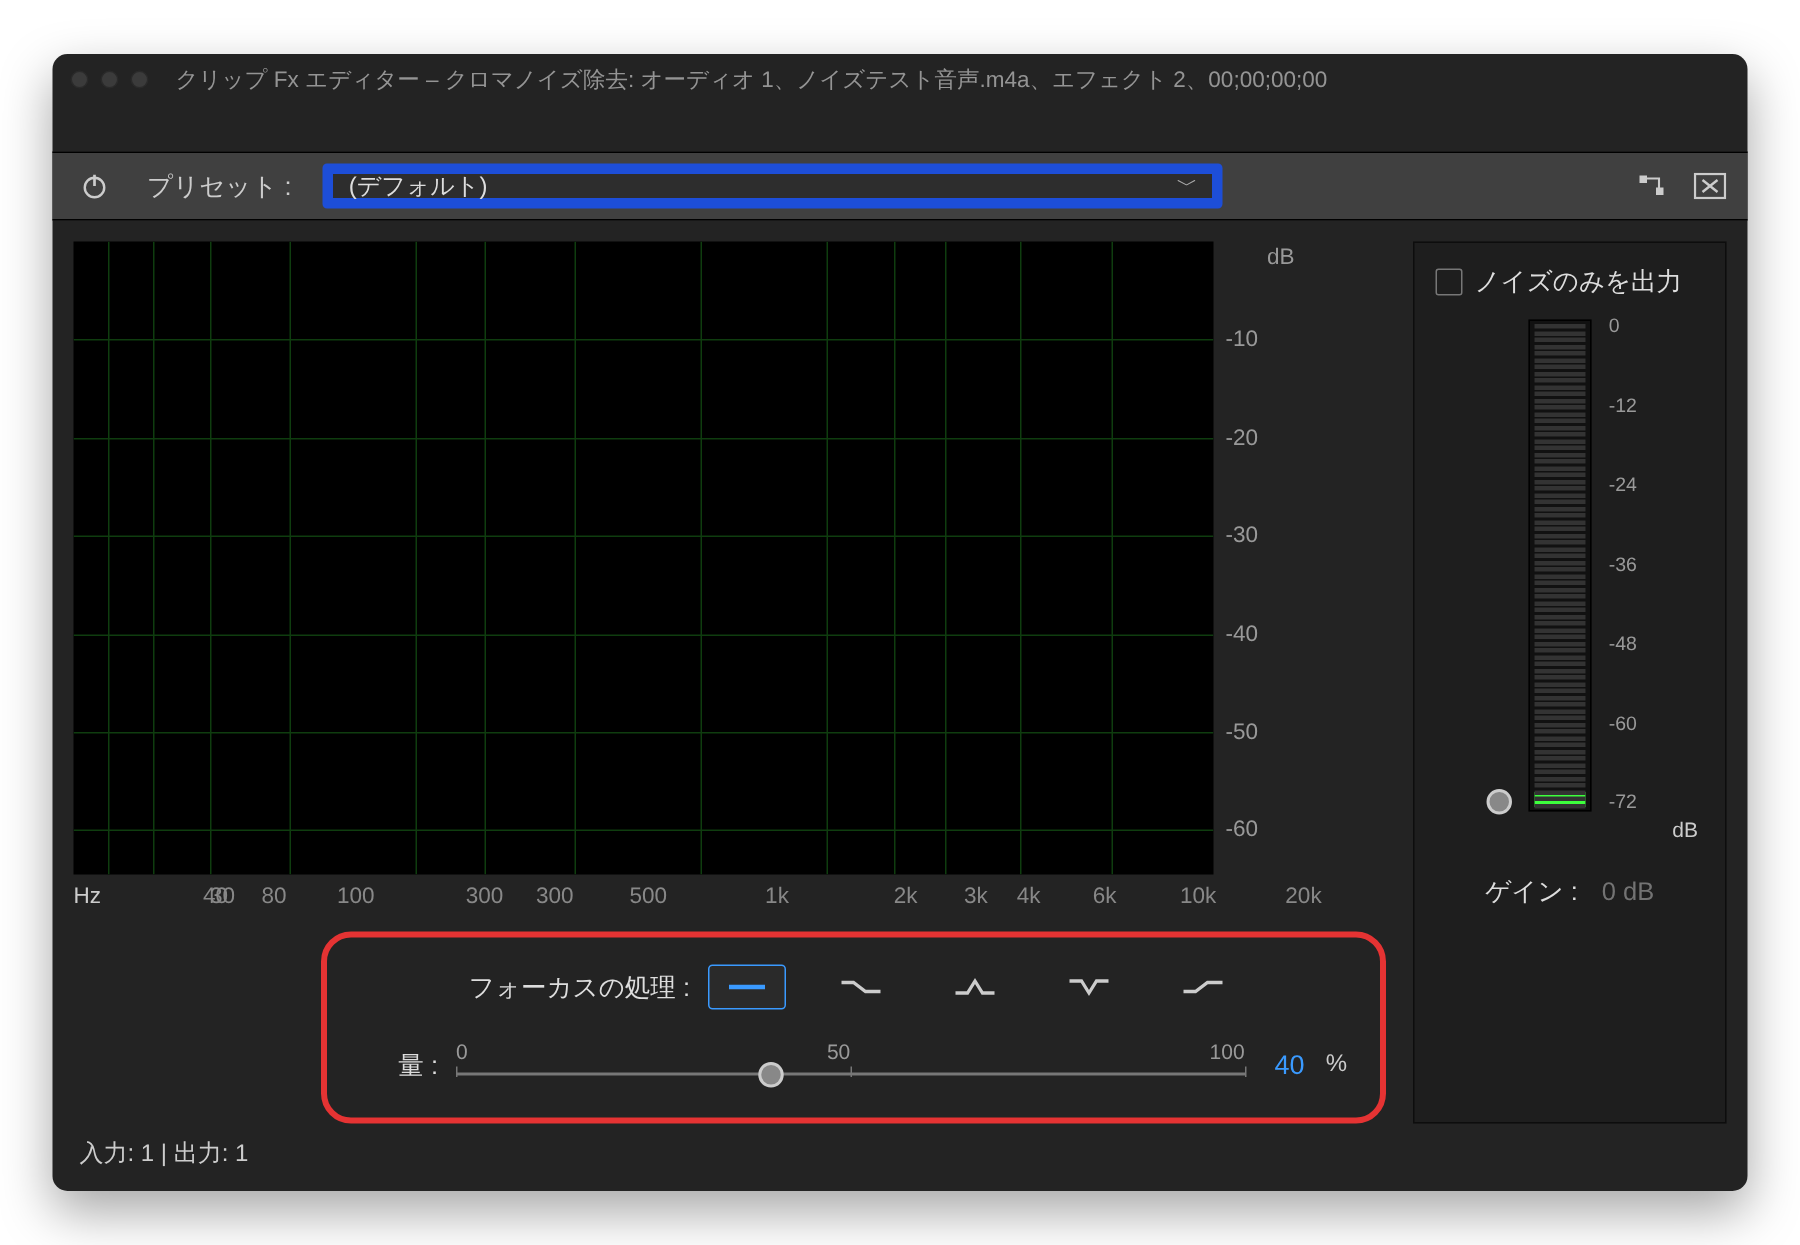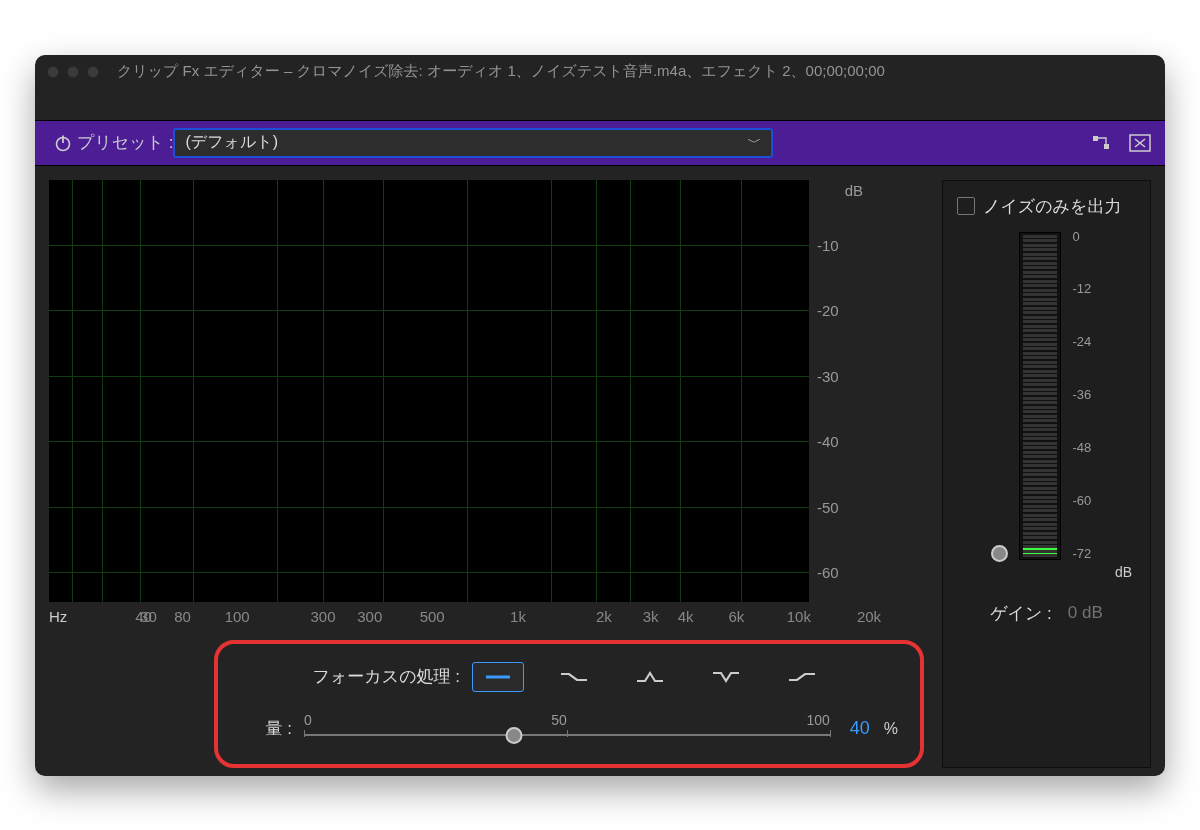--- a/index.html
+++ b/index.html
@@ -27,39 +27,39 @@
     align-items: center;
     padding: 0 12px;
     gap: 10px;
     border-radius: 10px 10px 0 0;
   }
   .traffic { display: flex; gap: 8px; margin-right: 8px;}
   .dot { width: 12px; height: 12px; border-radius: 50%; background: #3b3b3b; border:1px solid #2a2a2a;}
   .title-text { color: #949494; font-size: 15px; white-space: nowrap; overflow: hidden; }
   .toolbar {
     height: 46px;
-    background: #4c1d95;
+    background: #404040;
     border-top: 1px solid #000;
     border-bottom: 1px solid #000;
     display: flex;
     align-items: center;
     padding: 0 14px;
-    gap: 0;
+    gap: 21px;
     margin-top: 31px;
   }
   .power-btn {
     width: 28px; height: 28px; display:flex; align-items:center; justify-content:center;
     cursor:pointer;
   }
   .preset-label { color: #ccc; font-size: 17px; }
   .preset-select {
     flex: 0 0 600px;
     height: 30px;
     background: #2d2d2d;
-    border: 2px solid #1d4ed8;
+    border: 7px solid #1d4ed8;
     border-radius: 3px;
     display: flex;
     align-items: center;
     justify-content: space-between;
     padding: 0 10px;
     color: #ddd;
     font-size: 16px;
     cursor: pointer;
   }
   .chev { color:#aaa; font-size:14px; }
@@ -421,13 +421,14 @@
           </div>
       </div>
       <div class="db-label">dB</div>
       <div class="gain-row">
         <span class="gain-label">ゲイン :</span>
         <span class="gain-val">0 dB</span>
       </div>
     </div>
   </div>
 
+  <div class="footer">入力: 1 | 出力: 1</div>
 </div>
 
 </body></html>

